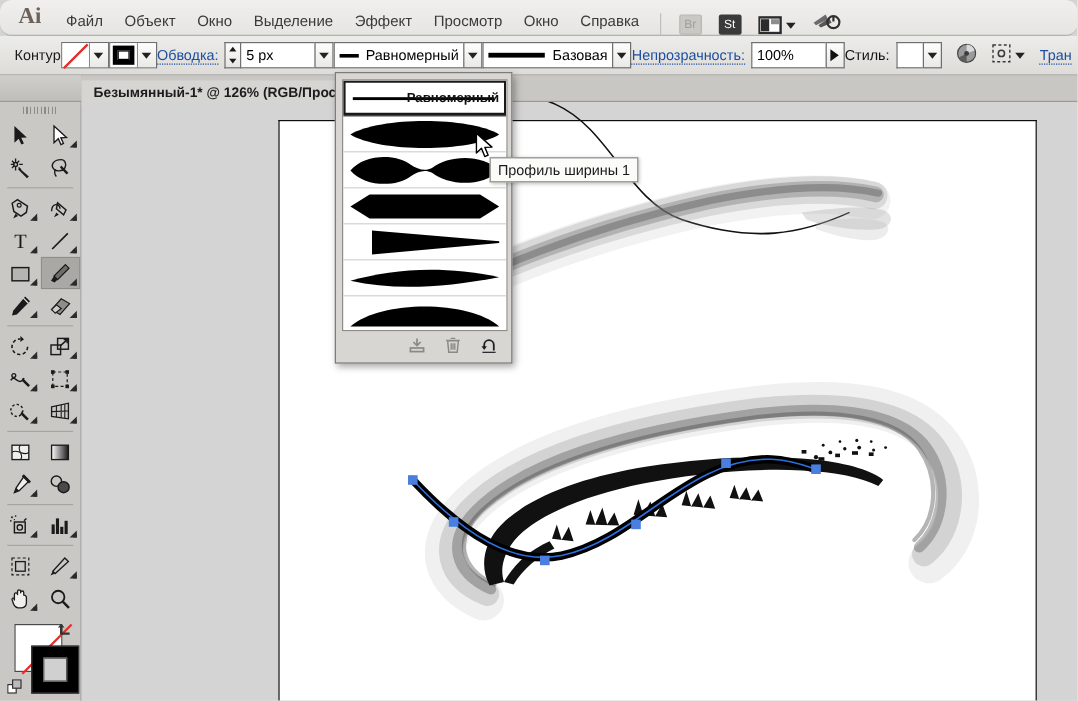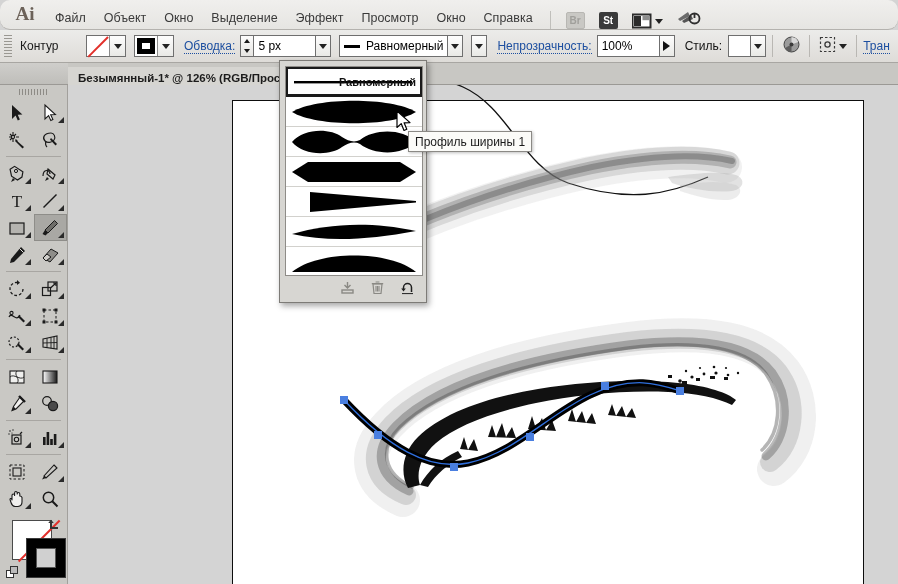--- a/index.html
+++ b/index.html
@@ -26,21 +26,21 @@
     font-family:"Liberation Serif", serif; font-size:19px; font-weight:bold;
     color:#6c6259; letter-spacing:0px; padding-left:4px;
   }
   .menu-item {
     padding:0 9px; height:22px; line-height:22px; color:#3a3a3a; font-size:12.5px;
     cursor:default; white-space:nowrap;
   }
   .mb-sep { width:1px; height:18px; background:#c0bfbb; margin:0 8px; }
   .mb-icon { margin:0 7px; display:flex; align-items:center; }
   .badge-btn {
-    width:19px; height:17px; border-radius:2px; font-size:10px; font-weight:bold;
+    width:19px; height:17px; border-radius:2px; font-size:10px; font-weight:normal;
     display:flex; align-items:center; justify-content:center; font-family:"Liberation Sans",sans-serif;
   }
   .badge-br { background:#c9c8c4; color:#a09f9b; border:1px solid #b8b7b3; }
   .badge-st { background:#3a3a3a; color:#fff; }
   .ws-icon { display:flex; align-items:center; gap:3px; }
 
   
   #controlbar {
     position:absolute; left:0; top:30px; width:898px; height:33px;
     background: linear-gradient(#ececea,#dedcd8);
@@ -294,20 +294,24 @@
       <span class="prof-preview"></span>
       <span>Равномерный</span>
     </div>
     <div class="dd-arrow">
         <span class="caret"></span>
       </div>
   </div>
   <div style="width:8px"></div>
 
   <div class="combo">
+    <div class="field" style="width:108px; justify-content:flex-start;">
+      <span class="prof-preview thick"></span>
+      <span>Базовая</span>
+    </div>
     <div class="dd-arrow">
         <span class="caret"></span>
       </div>
   </div>
   <div style="width:10px"></div>
 
   <span class="cb-link">Непрозрачность:</span>
   <div class="combo">
     <div class="field" style="width:62px">100%</div>
     <div class="dd-arrow">

